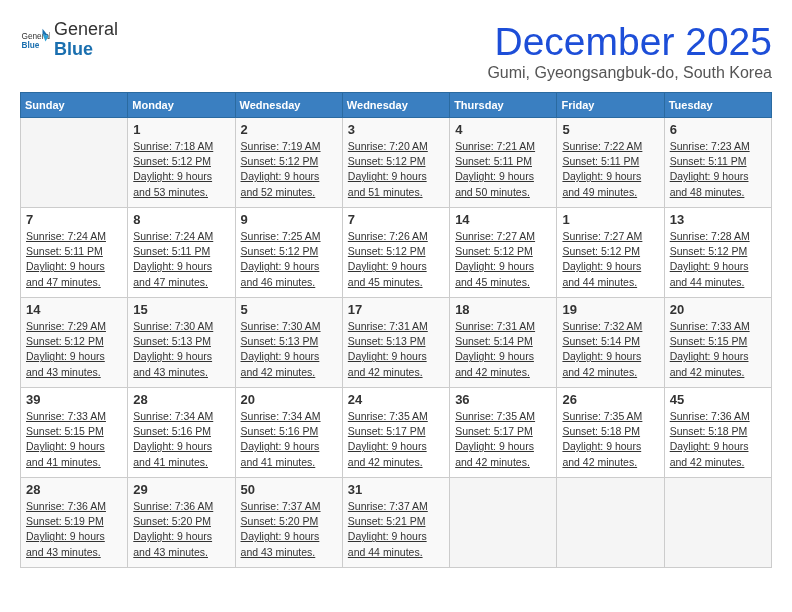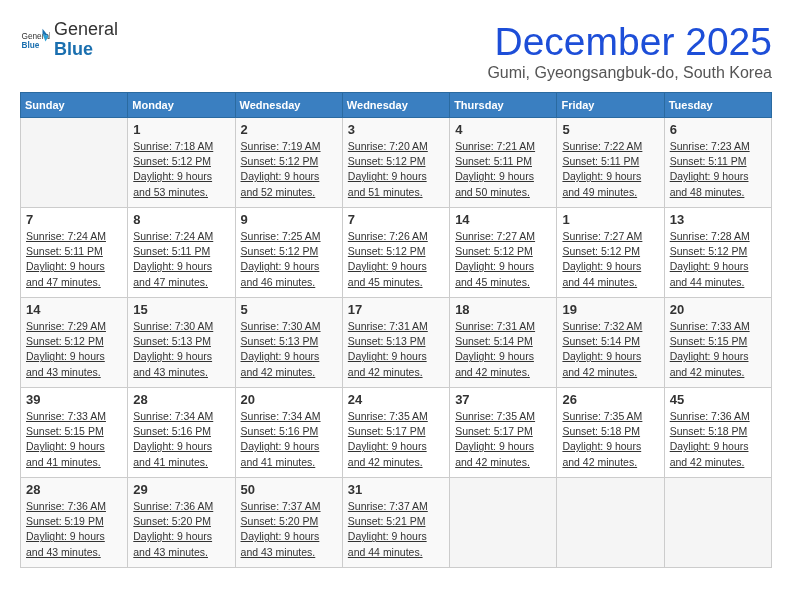--- a/index.html
+++ b/index.html
@@ -220,21 +220,21 @@
         </td>
         <td>
           <span class="day-num">20</span>
           <div class="day-info">Sunrise: 7:34 AM<br>Sunset: 5:16 PM<br>Daylight: 9 hours<br>and 41 minutes.</div>
         </td>
         <td>
           <span class="day-num">24</span>
           <div class="day-info">Sunrise: 7:35 AM<br>Sunset: 5:17 PM<br>Daylight: 9 hours<br>and 42 minutes.</div>
         </td>
         <td>
-          <span class="day-num">37</span>
+          <span class="day-num">36</span>
           <div class="day-info">Sunrise: 7:35 AM<br>Sunset: 5:17 PM<br>Daylight: 9 hours<br>and 42 minutes.</div>
         </td>
         <td>
           <span class="day-num">26</span>
           <div class="day-info">Sunrise: 7:35 AM<br>Sunset: 5:18 PM<br>Daylight: 9 hours<br>and 42 minutes.</div>
         </td>
         <td>
           <span class="day-num">45</span>
           <div class="day-info">Sunrise: 7:36 AM<br>Sunset: 5:18 PM<br>Daylight: 9 hours<br>and 42 minutes.</div>
         </td>

